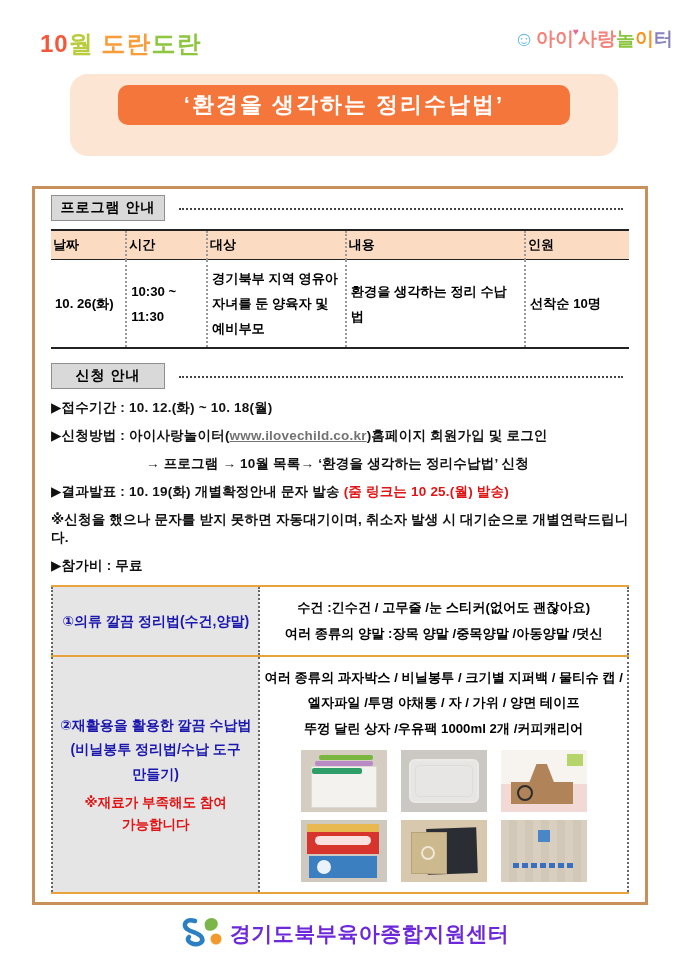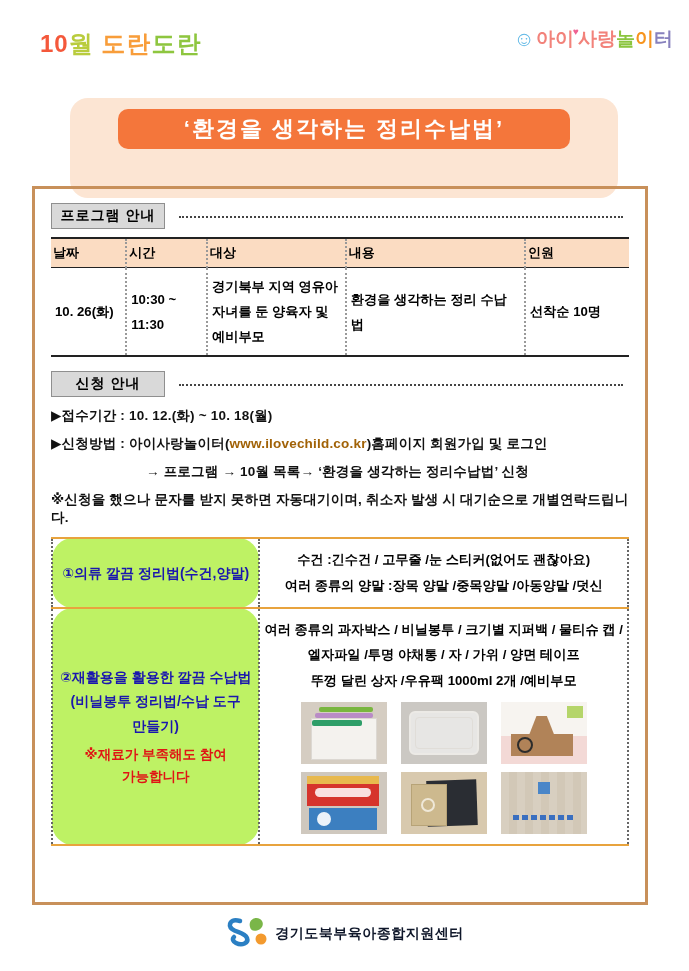--- a/index.html
+++ b/index.html
@@ -10,54 +10,54 @@
   .topbar{position:absolute;top:28px;left:40px;right:16px;display:flex;
           justify-content:space-between;align-items:flex-start;}
   .brand{font-size:24px;font-weight:bold;letter-spacing:1px;}
   .brand .c1{color:#f4583b}.brand .c2{color:#b9cc3d}.brand .c3{color:#f89d3a}.brand .c4{color:#8ec63f}
   .logo{font-size:19px;font-weight:bold;display:flex;align-items:center;line-height:1;}
   .logo .smiley{color:#5fb8e6;font-size:21px;margin-right:1px;}
   .logo .heart{color:#f06292;font-size:10px;vertical-align:top;position:relative;top:-7px;margin:0 -1px;}
   .logo .coral{color:#f2827a}.logo .green{color:#8bc53f}.logo .orange{color:#f7941d}.logo .purple{color:#8781bd}
 
   
-  .hero{position:absolute;left:70px;top:74px;width:548px;height:100px;background:#fce5d3;
-        border-radius:18px;text-align:center;margin-top:24px;}
+  .hero{position:absolute;left:70px;top:74px;width:548px;height:82px;background:#fce5d3;
+        border-radius:18px;text-align:center;}
   .hero-banner{margin:11px auto 0;width:452px;height:40px;line-height:40px;background:#f4763b;
         border-radius:10px;color:#ffffff;font-size:22px;font-weight:bold;letter-spacing:2px;}
   .hero-sub{margin-top:13px;font-size:14.5px;font-weight:bold;color:#111;letter-spacing:0.3px;}
 
   
   .main{position:absolute;left:32px;top:186px;width:616px;height:719px;border:3px solid #c8905a;
-        box-sizing:border-box;padding:12px 16px 8px;overflow:hidden;}
+        box-sizing:border-box;padding:4px 16px 8px;overflow:hidden;}
 
   .section-head{display:flex;align-items:center;margin:2px 0 8px;}
   .section-label{background:#d9d9d9;border:1px solid #8f8f8f;font-weight:bold;font-size:14px;
         padding:3px 0;width:112px;text-align:center;letter-spacing:1px;}
   .leader{flex:1;margin-left:14px;margin-right:6px;border-bottom:2px dotted #444;height:2px;}
 
   
   .program-table{width:100%;border-collapse:collapse;font-size:13px;text-align:left;margin:4px 0 14px;}
   .program-table th{background:#fbdcc2;font-weight:bold;padding:5px 2px;
         border-top:2px solid #222;border-bottom:1.5px solid #222;}
   .program-table td{padding:6px 4px;border-bottom:2px solid #222;font-weight:bold;line-height:1.9;font-size:13.2px;}
   .program-table th + th,.program-table td + td{border-left:2px dotted #999;}
 
   
   .apply-line{font-size:13.5px;font-weight:bold;margin:10px 0;letter-spacing:0.2px;color:#111;}
   .apply-indent{padding-left:95px;}
-  .url{color:#a16207;cursor:pointer;}
+  .url{color:#737373;text-decoration:underline;cursor:pointer;}
   .red{color:#e01414;}
 
   
   .supplies-table{width:100%;border-collapse:collapse;font-size:13px;text-align:center;
         border-top:2px solid #e8a33d;border-bottom:2px solid #e8a33d;margin:2px 0 8px;}
   .supplies-table td{border-left:2px dotted #666;border-right:2px dotted #666;padding:8px 4px;vertical-align:middle;}
   .supplies-table tr + tr td{border-top:2px solid #e8a33d;}
-  .sup-left{width:36%;background:#bef264;border-radius:21px;}
+  .sup-left{width:36%;background:#e5e5e5;}
   .sup-title{color:#1a17ae;font-weight:bold;font-size:14px;line-height:1.75;}
   .sup-note{color:#e01414;font-weight:bold;font-size:13.5px;line-height:1.6;margin-top:6px;}
   .sup-line{font-weight:bold;line-height:1.95;font-size:13.2px;color:#000000;}
 
   
   .photos{display:grid;grid-template-columns:repeat(3,86px);gap:8px 14px;justify-content:center;margin:8px 0 2px;}
   .photo{width:86px;height:62px;position:relative;overflow:hidden;}
   .ph-zip{background:#d5cdc2;}
   .ph-zip .bag{position:absolute;left:10px;top:16px;width:64px;height:40px;background:#f4f2ee;border:1px solid #dcd8d2;}
   .ph-zip .s1{position:absolute;left:18px;top:5px;width:54px;height:5px;background:#79b63f;border-radius:2px;}
@@ -83,21 +83,21 @@
   .ph-files .dark{position:absolute;left:26px;top:8px;width:50px;height:46px;background:#2a2d33;transform:rotate(-2deg);}
   .ph-files .folder{position:absolute;left:10px;top:12px;width:34px;height:40px;background:#cdb98e;border:1px solid #b7a377;}
   .ph-files .ring{position:absolute;left:20px;top:26px;width:10px;height:10px;border:2px solid #efe8d8;border-radius:50%;}
   .ph-carton{background:repeating-linear-gradient(90deg,#d8cfc0 0 8px,#d2c8b7 8px 16px);}
   .ph-carton .mark{position:absolute;left:37px;top:10px;width:12px;height:12px;background:#4a86c8;}
   .ph-carton .text{position:absolute;left:12px;bottom:14px;width:62px;height:5px;
         background:repeating-linear-gradient(90deg,#3a6fc0 0 6px,transparent 6px 9px);}
 
   
   .footer{position:absolute;left:0;right:0;top:916px;display:flex;align-items:center;justify-content:center;gap:6px;}
-  .footer-name{font-size:14px;font-weight:bold;color:#0f172a;letter-spacing:0.5px;}
+  .footer-name{font-size:21px;font-weight:bold;color:#6d28d9;letter-spacing:0.5px;}
 </style>
 </head>
 <body>
 
 <div class="page">
 
   <div class="topbar">
     <div class="brand">
       <span class="c1">10</span><span class="c2">월</span><span class="c3"> 도란</span><span class="c4">도란</span>
     </div>
@@ -154,21 +154,25 @@
     <div class="section-head">
       <div class="section-label">신청 안내</div>
       <div class="leader"></div>
     </div>
 
     <div class="apply-line">▶접수기간 : 10. 12.(화) ~ 10. 18(월)</div>
     <div class="apply-line">
       <span>▶신청방법 : 아이사랑놀이터(</span><span class="url">www.ilovechild.co.kr</span><span>)홈페이지 회원가입 및 로그인</span>
     </div>
     <div class="apply-line apply-indent">→ 프로그램 → 10월 목록→ ‘환경을 생각하는 정리수납법’ 신청</div>
+    <div class="apply-line">
+      <span>▶결과발표 : 10. 19(화) </span><span>개별확정안내 문자 발송 </span><span class="red">(줌 링크는 10 25.(월) 발송)</span>
+    </div>
     <div class="apply-line">※신청을 했으나 문자를 받지 못하면 자동대기이며, 취소자 발생 시 대기순으로 개별연락드립니다.</div>
+    <div class="apply-line">▶참가비 : 무료</div>
 
 
     <table class="supplies-table">
       <tbody>
         <tr>
           <td class="sup-left">
             <div class="sup-title">①의류 깔끔 정리법(수건,양말)</div>
           </td>
           <td>
             <div class="sup-line">수건 :긴수건 / 고무줄 /눈 스티커(없어도 괜찮아요)</div>
@@ -183,21 +187,21 @@
               <div>만들기)</div>
             </div>
             <div class="sup-note">
               <div>※재료가 부족해도 참여</div>
               <div>가능합니다</div>
             </div>
           </td>
           <td>
             <div class="sup-line">여러 종류의 과자박스 / 비닐봉투 / 크기별 지퍼백 / 물티슈 캡 /</div>
             <div class="sup-line">엘자파일 /투명 야채통 / 자 / 가위 / 양면 테이프</div>
-            <div class="sup-line">뚜껑 달린 상자 /우유팩 1000ml 2개 /예비부모</div>
+            <div class="sup-line">뚜껑 달린 상자 /우유팩 1000ml 2개 /커피캐리어</div>
             <div class="photos">
               <div class="photo ph-zip">
                 <div class="s1"></div>
                 <div class="s2"></div>
                 <div class="bag"></div>
                 <div class="s3"></div>
               </div>
               <div class="photo ph-clear">
                 <div class="tub"></div>
                 <div class="tub-in"></div>

